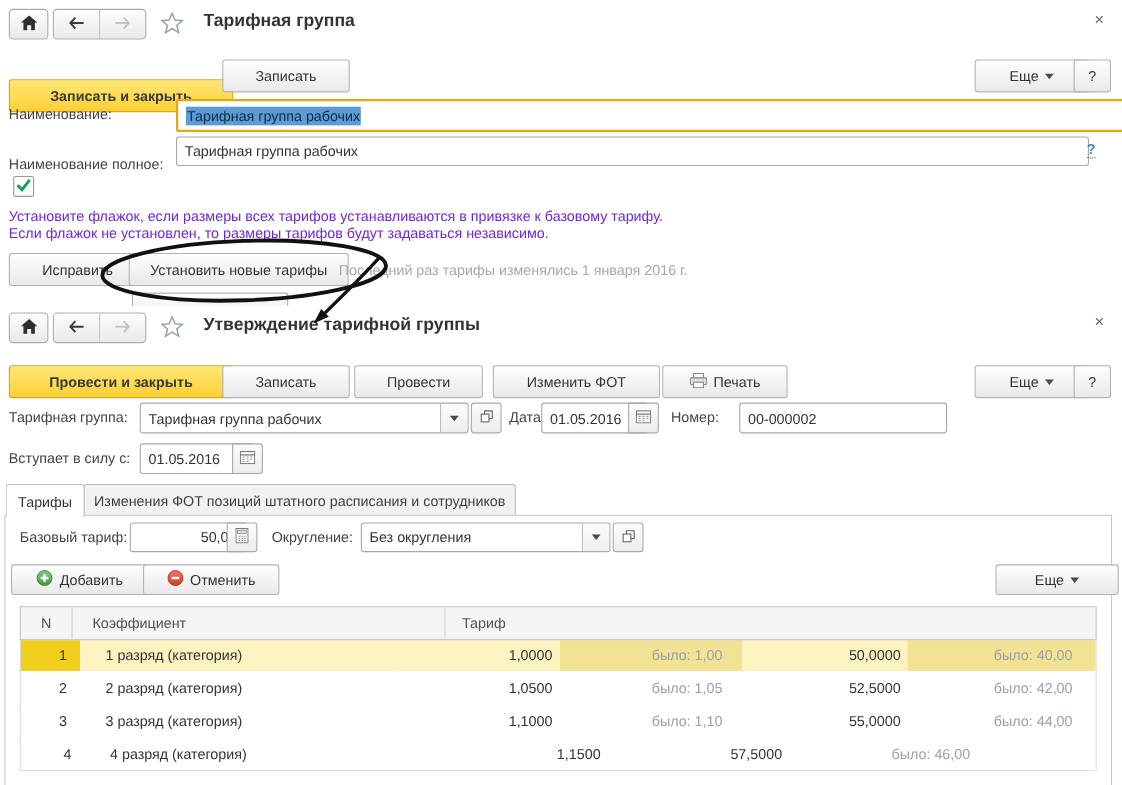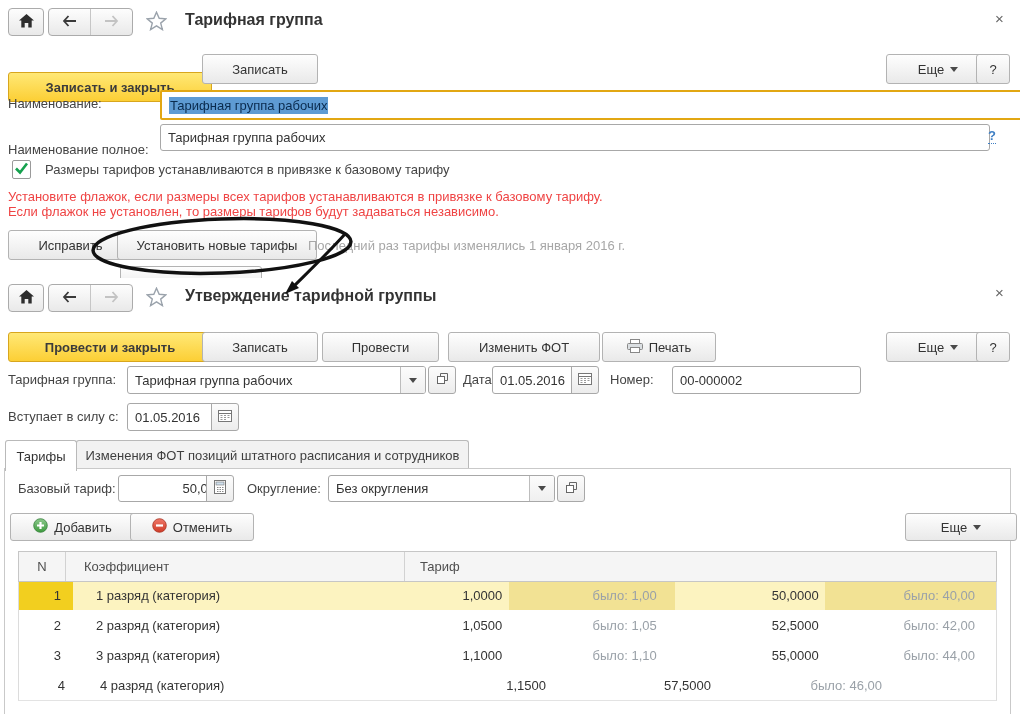--- a/index.html
+++ b/index.html
@@ -23,21 +23,21 @@
 
   
   .btn { position:absolute; height:28px; background:linear-gradient(#fefefe,#e9e9e9);
          border:1px solid #b3b3b3; border-radius:3px; display:flex; align-items:center;
          justify-content:center; gap:6px; color:#333; font-size:13px; padding:0 10px; white-space:nowrap; }
   .btn.primary { background:linear-gradient(#ffe876,#fccf35); border-color:#d8a61d; font-weight:bold; color:#3b3b3b; }
   .caret { width:0; height:0; border-left:4px solid transparent; border-right:4px solid transparent;
            border-top:5px solid #4a4a4a; }
 
   .lbl { position:absolute; color:#444; white-space:nowrap; }
-  .hint { position:absolute; color:#ef4444; white-space:nowrap; }
+  .hint { position:absolute; color:#6d28d9; white-space:nowrap; }
   .gray { color:#a7a7a7; }
 
   
   .fld { position:absolute; background:#fff; border:1px solid #a8a8a8; border-radius:3px;
          display:flex; align-items:center; padding:0 7px; white-space:nowrap; overflow:hidden; }
   .fld.focus { border:2px solid #e2a713; border-radius:2px; }
   .fld.right { justify-content:flex-end; }
   .sel { background:#5e9bd3; color:#0a2b4e; padding:1px 1px; }
   .combo { position:absolute; display:flex; align-items:stretch; background:#fff;
            border:1px solid #a8a8a8; border-radius:3px; overflow:hidden; }
@@ -142,21 +142,20 @@
     </div>
     <div class="qlink" style="left:988px; top:128px;">?</div>
 
     <div class="cbox" style="left:12px; top:160px;">
       <span>
         <svg width="15" height="13" viewBox="0 0 15 13">
             <path d="M2 6.5 L6 10.5 L13 1.5" stroke="#15a14e" stroke-width="2.6" fill="none"></path>
           </svg>
       </span>
     </div>
-    <div class="lbl" style="left:45px; top:162px;">Размеры тарифов устанавливаются в привязке к базовому тарифу</div>
 
     <div class="hint" style="left:8px; top:189px;">Установите флажок, если размеры всех тарифов устанавливаются в привязке к базовому тарифу.</div>
     <div class="hint" style="left:8px; top:204px;">Если флажок не установлен, то размеры тарифов будут задаваться независимо.</div>
 
     <div class="btn" style="left:8px; top:230px; width:103px;">Исправить</div>
     <div class="btn" style="left:117px; top:230px; width:178px;">Установить новые тарифы</div>
     <div class="hint gray" style="left:308px; top:238px;">Последний раз тарифы изменялись 1 января 2016 г.</div>
 
     <div class="btn" style="left:120px; top:266px; width:120px; height:22px;"></div>
   </div>

